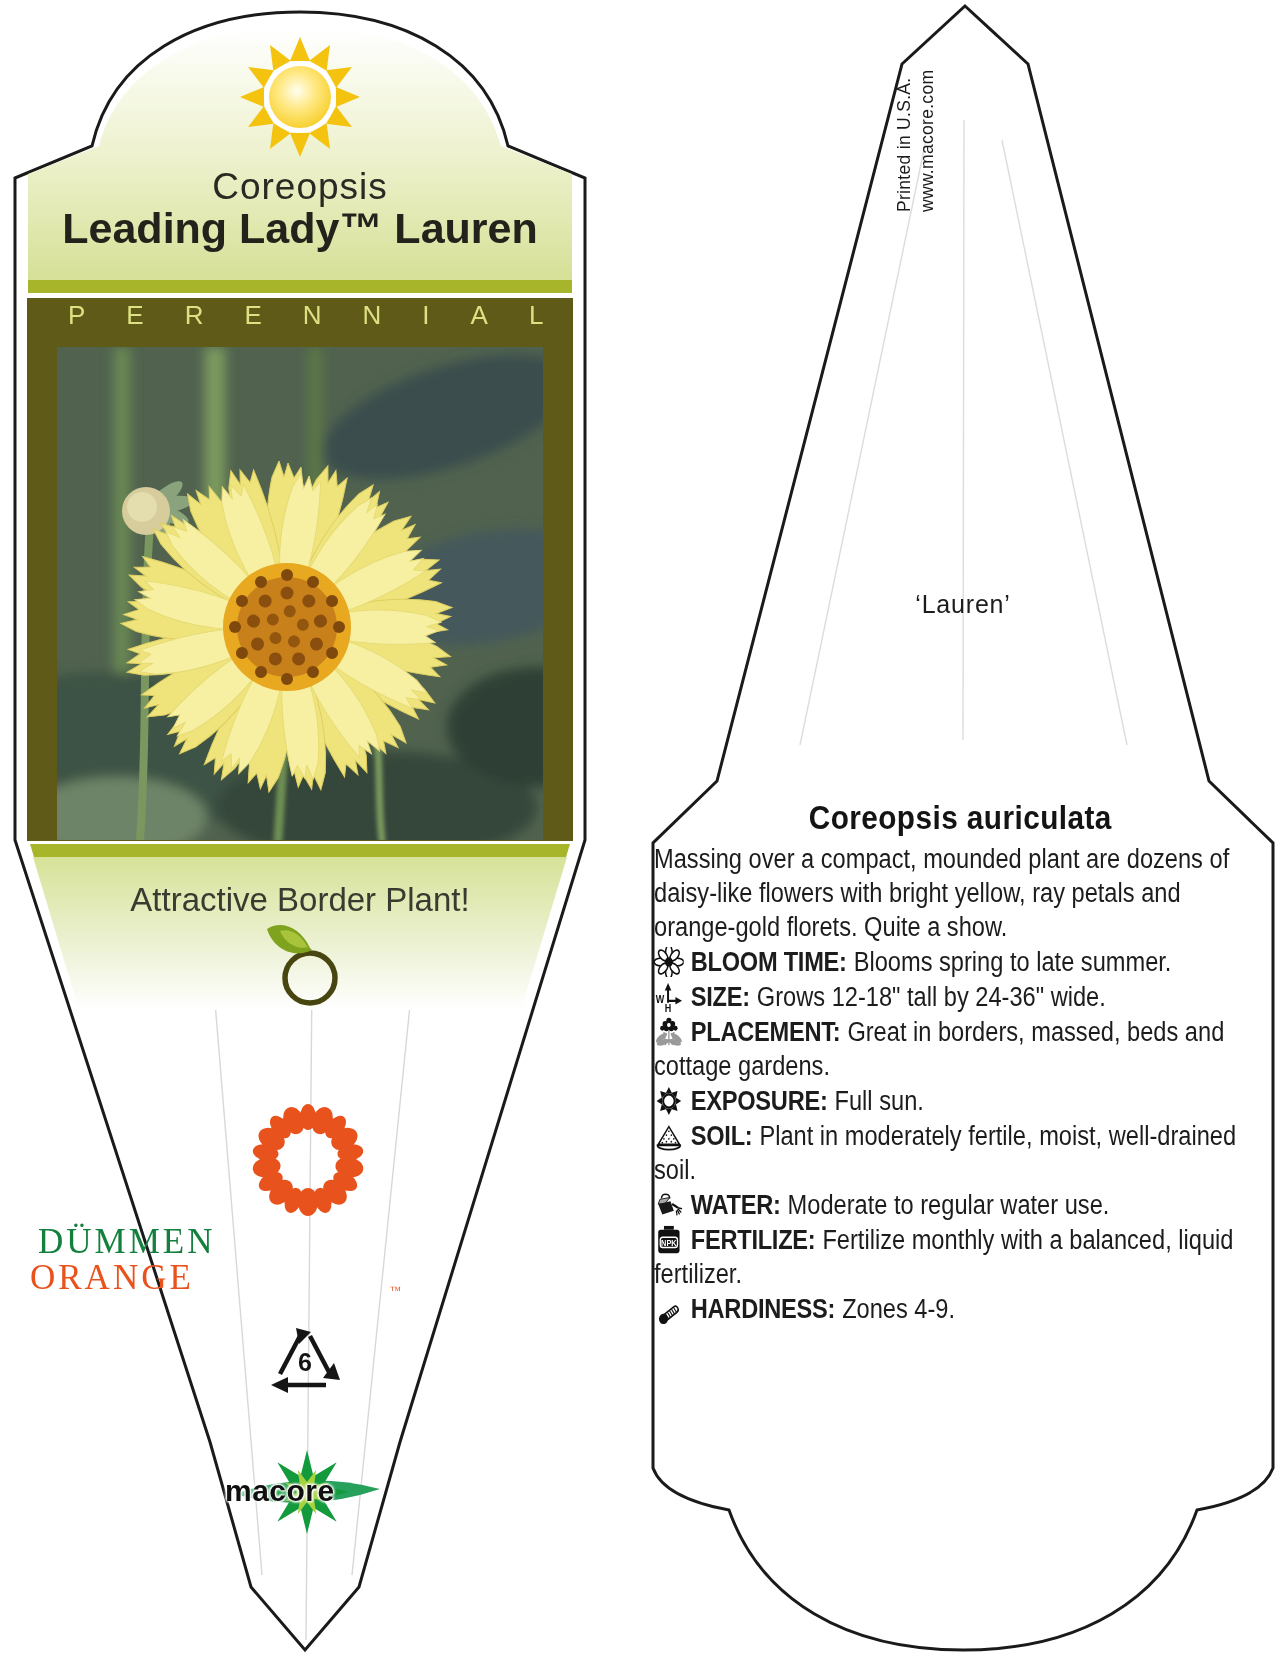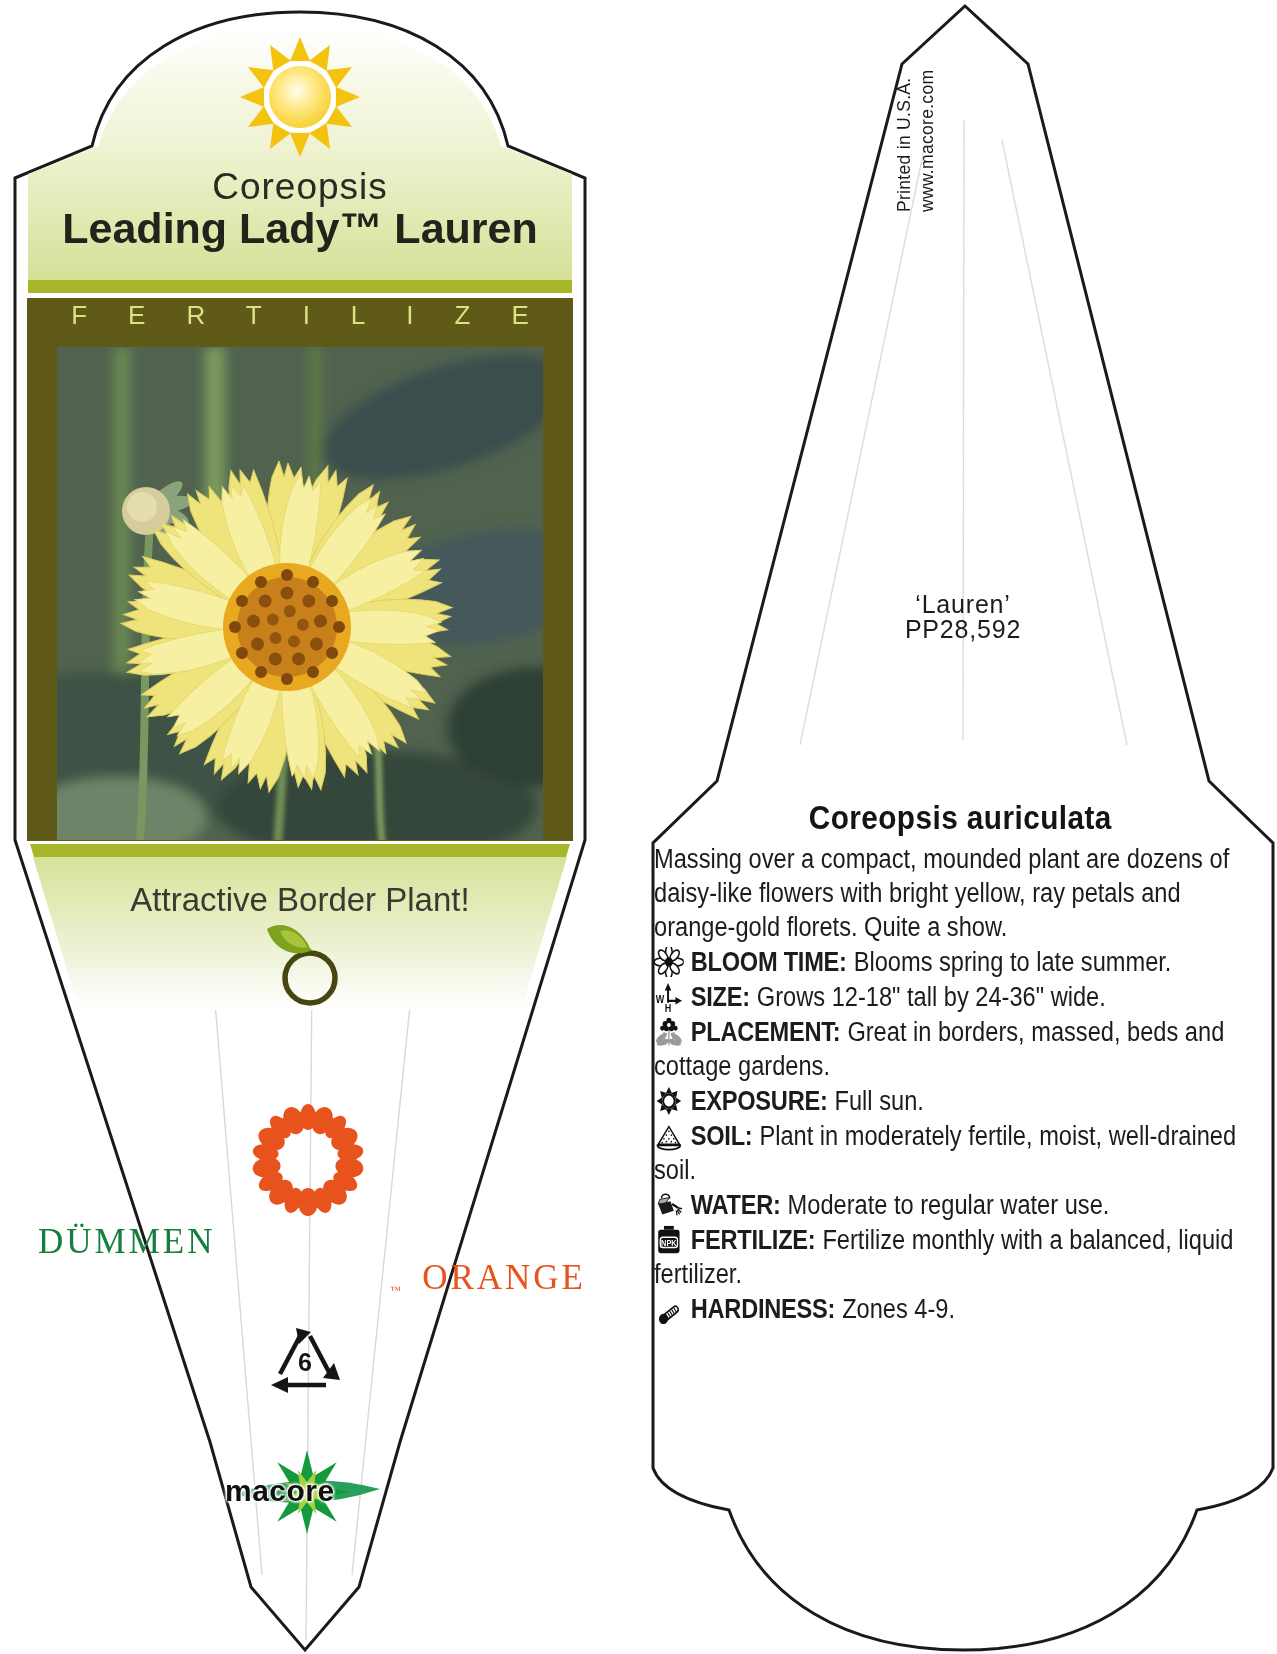--- a/index.html
+++ b/index.html
@@ -8,21 +8,21 @@
   #art{position:absolute;left:0;top:0;}
   .abs{position:absolute;}
   
   .genus{left:20px;top:166px;width:560px;text-align:center;font-size:37px;color:#2a2a22;letter-spacing:1px;}
   .variety{left:10px;top:204px;width:580px;text-align:center;font-size:43px;font-weight:bold;color:#23231c;letter-spacing:0px;}
   .perennial{left:27px;top:300px;width:546px;text-align:center;font-size:26px;color:#dde183;
              letter-spacing:41px;text-indent:41px;font-weight:400;}
   .tagline{left:30px;top:864px;width:540px;text-align:center;font-size:33px;color:#3a3a30;margin-top:17px;}
   .brand1{left:38px;top:1222px;width:556px;text-align:left;font-family:"Liberation Serif",serif;
           font-size:35px;color:#15803d;letter-spacing:3px;}
-  .brand2{left:30px;top:1258px;width:556px;text-align:right;font-family:"Liberation Serif",serif;
+  .brand2{left:30px;top:1258px;width:556px;text-align:left;font-family:"Liberation Serif",serif;
           font-size:35px;color:#e8521d;letter-spacing:3px;}
   .brandtm{left:390px;top:1284px;font-size:11px;color:#e8521d;font-family:"Liberation Serif",serif;}
   .recycle6{left:280px;top:1348px;width:50px;text-align:center;font-size:25px;font-weight:600;color:#141414;}
   .macoretext{left:225px;top:1474px;width:164px;font-size:30px;font-weight:bold;color:#101010;
               letter-spacing:0.5px;
               text-shadow:0 0 3px #fff,0 0 3px #fff,0 0 4px #fff,1px 1px 2px #fff,-1px -1px 2px #fff;}
   
   .vert{left:893px;top:212px;transform:rotate(-90deg);transform-origin:0 0;white-space:nowrap;
         font-size:17.5px;line-height:23px;color:#1b1b1b;letter-spacing:0.3px;}
   .laurenblk{left:663px;top:592px;width:600px;text-align:center;font-size:25px;line-height:25px;
@@ -264,36 +264,35 @@
     <g stroke="#dcdcdc" stroke-width="1.4">
       <line x1="800" y1="745" x2="926" y2="140"></line>
       <line x1="963" y1="740" x2="964" y2="120"></line>
       <line x1="1127" y1="745" x2="1002" y2="140"></line>
     </g>
   </g>
 </svg>
 
 <div class="abs genus">Coreopsis</div>
 <div class="abs variety">Leading Lady™ Lauren</div>
-<div class="abs perennial">FERTILIZE</div>
+<div class="abs perennial">PERENNIAL</div>
 <div class="abs tagline">Attractive Border Plant!</div>
 <div class="abs brand1">DÜMMEN</div>
 <div class="abs brand2">ORANGE</div>
 <div class="abs brandtm">™</div>
 <div class="abs recycle6">6</div>
 <div class="abs macoretext">macore</div>
 
 <div class="abs vert">
   <div>Printed in U.S.A.</div>
   <div>www.macore.com</div>
 </div>
 
 <div class="abs laurenblk">
   <div>‘Lauren’</div>
-  <div>PP28,592</div>
 </div>
 
 <div class="abs backpanel">
   <h1>Coreopsis auriculata</h1>
   <p>Massing over a compact, mounded plant are dozens of daisy-like flowers with bright yellow, ray petals and orange-gold florets. Quite a show.</p>
 
   <p class="care"><span class="ci"><svg width="34" height="30" viewBox="0 0 34 32">
             <g fill="#ffffff" stroke="#111111" stroke-width="1.8">
               <ellipse cx="17" cy="6" rx="4" ry="8"></ellipse>
               <ellipse cx="17" cy="26" rx="4" ry="8"></ellipse>

